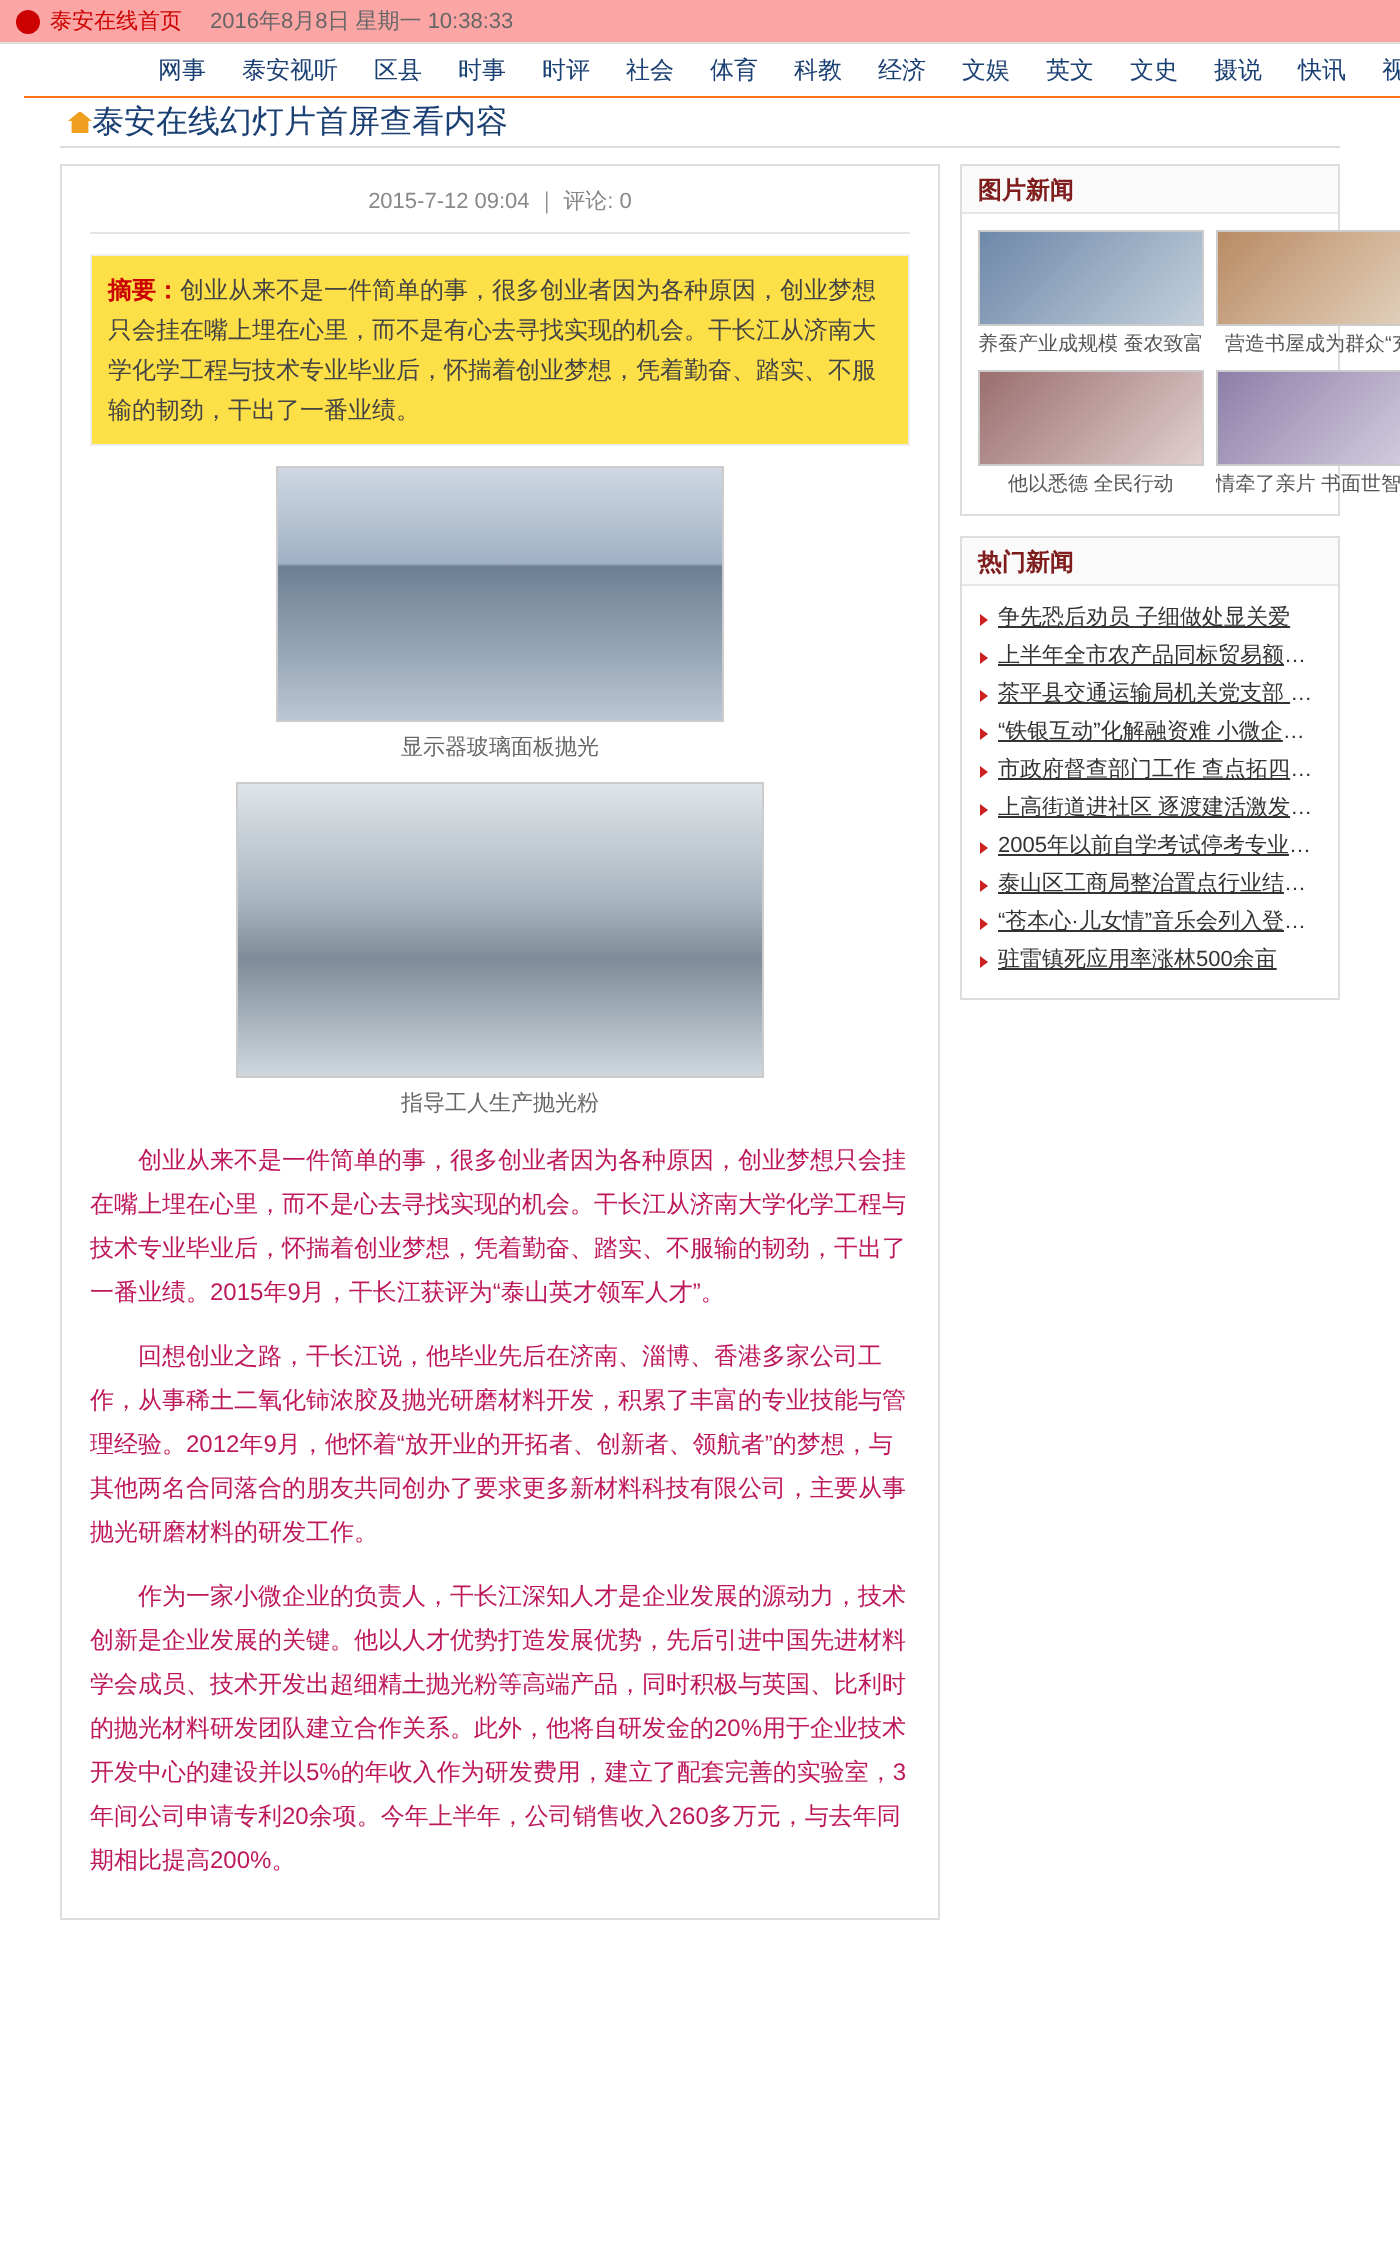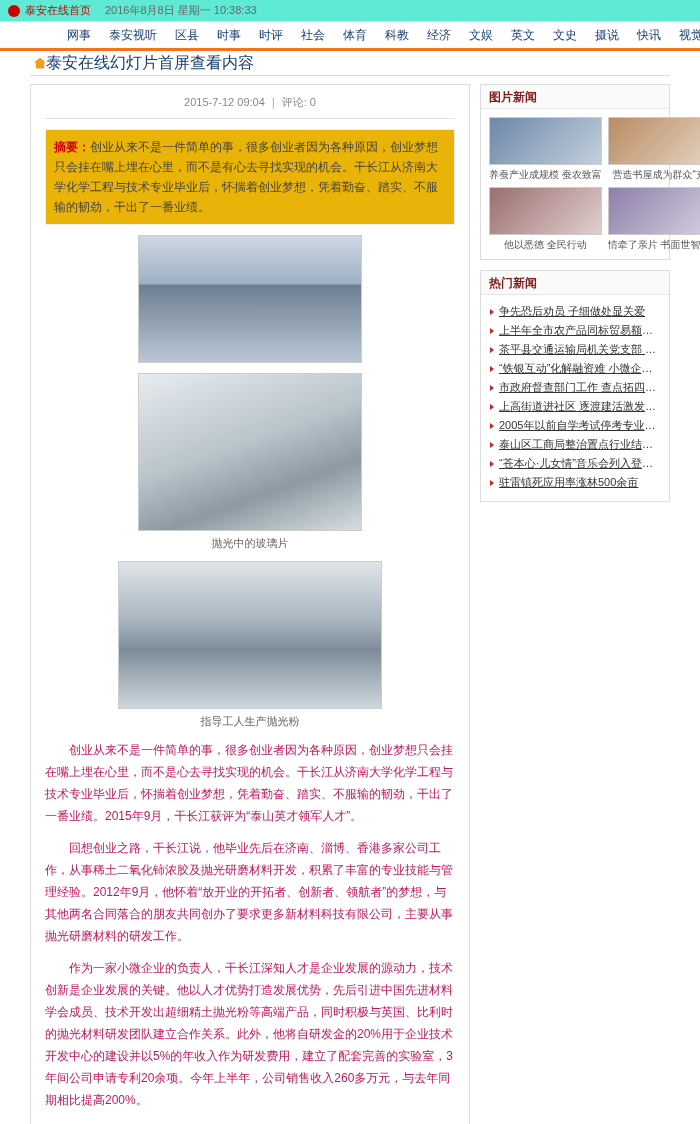--- a/index.html
+++ b/index.html
@@ -7,38 +7,39 @@
   body {
     width:700px;
     font-family:"Liberation Sans","DejaVu Sans",sans-serif;
     font-size:12px;
     color:#333;
     background:#fff;
   }
   
   .topbar {
     height:22px;
-    background:#5eead4;
+    background:#fca5a5;
     border-bottom:1px solid #ddd;
     display:flex;
     align-items:center;
     padding:0 8px;
     font-size:11px;
     color:#555;
   }
   .topbar .logo-dot{
     width:12px;height:12px;border-radius:50%;
     background:#c00;margin-right:5px;flex:none;
   }
   .topbar .site-name{color:#c00;margin-right:14px;}
   .topbar .date{color:#666;}
   
   .navwrap{
-    border-bottom:3px solid #f97316;
+    border-bottom:1px solid #f97316;
     background:#fff;
+    margin-left:12px;
   }
   .nav{
     width:700px;margin:0 auto;
     display:flex;align-items:center;
     height:26px;
     padding:0 58px;
     font-size:12px;
   }
   .nav a{
     color:#1a3f72;text-decoration:none;
@@ -78,21 +79,21 @@
     font-size:16px;font-weight:bold;color:#222;
     text-align:center;margin:12px 0 10px 0;
     letter-spacing:1px;
   }
   .meta{
     text-align:center;font-size:11px;color:#888;
     border-bottom:1px solid #e3e3e3;
     padding-bottom:8px;margin-bottom:10px;
   }
   .summary{
-    background:#eab308;
+    background:#fde047;
     border:1px solid #eee;
     padding:7px 8px;
     font-size:12px;line-height:20px;
     color:#444;
     margin-bottom:10px;
   }
   .summary b{color:#c00;}
   .figure{margin:10px 0 4px 0;text-align:center;}
   .figure .ph{
     width:224px;height:auto;margin:0 auto;
@@ -193,26 +194,23 @@
 
   <div class="left">
     <div class="meta">2015-7-12 09:04 ｜ 评论: 0</div>
 
     <div class="summary">
       <b>摘要：</b><span>创业从来不是一件简单的事，很多创业者因为各种原因，创业梦想只会挂在嘴上埋在心里，而不是有心去寻找实现的机会。干长江从济南大学化学工程与技术专业毕业后，怀揣着创业梦想，凭着勤奋、踏实、不服输的韧劲，干出了一番业绩。</span>
     </div>
 
     <div class="figure">
       <div class="ph img1" style="width:224px;height:128px;"></div>
-    </div>
-
-    <div class="figure">
-      <div class="ph img2" style="width:224px;height:158px;"></div>
-      <div class="cap">抛光中的玻璃片</div>
-    </div>
+      <div class="cap">显示器玻璃面板抛光</div>
+    </div>
+
 
     <div class="figure">
       <div class="ph img3" style="width:264px;height:148px;"></div>
       <div class="cap">指导工人生产抛光粉</div>
     </div>
 
     <div class="body">
       <p>创业从来不是一件简单的事，很多创业者因为各种原因，创业梦想只会挂在嘴上埋在心里，而不是心去寻找实现的机会。干长江从济南大学化学工程与技术专业毕业后，怀揣着创业梦想，凭着勤奋、踏实、不服输的韧劲，干出了一番业绩。2015年9月，干长江获评为“泰山英才领军人才”。</p>
       <p>回想创业之路，干长江说，他毕业先后在济南、淄博、香港多家公司工作，从事稀土二氧化铈浓胶及抛光研磨材料开发，积累了丰富的专业技能与管理经验。2012年9月，他怀着“放开业的开拓者、创新者、领航者”的梦想，与其他两名合同落合的朋友共同创办了要求更多新材料科技有限公司，主要从事抛光研磨材料的研发工作。</p>
       <p>作为一家小微企业的负责人，干长江深知人才是企业发展的源动力，技术创新是企业发展的关键。他以人才优势打造发展优势，先后引进中国先进材料学会成员、技术开发出超细精土抛光粉等高端产品，同时积极与英国、比利时的抛光材料研发团队建立合作关系。此外，他将自研发金的20%用于企业技术开发中心的建设并以5%的年收入作为研发费用，建立了配套完善的实验室，3年间公司申请专利20余项。今年上半年，公司销售收入260多万元，与去年同期相比提高200%。</p>

